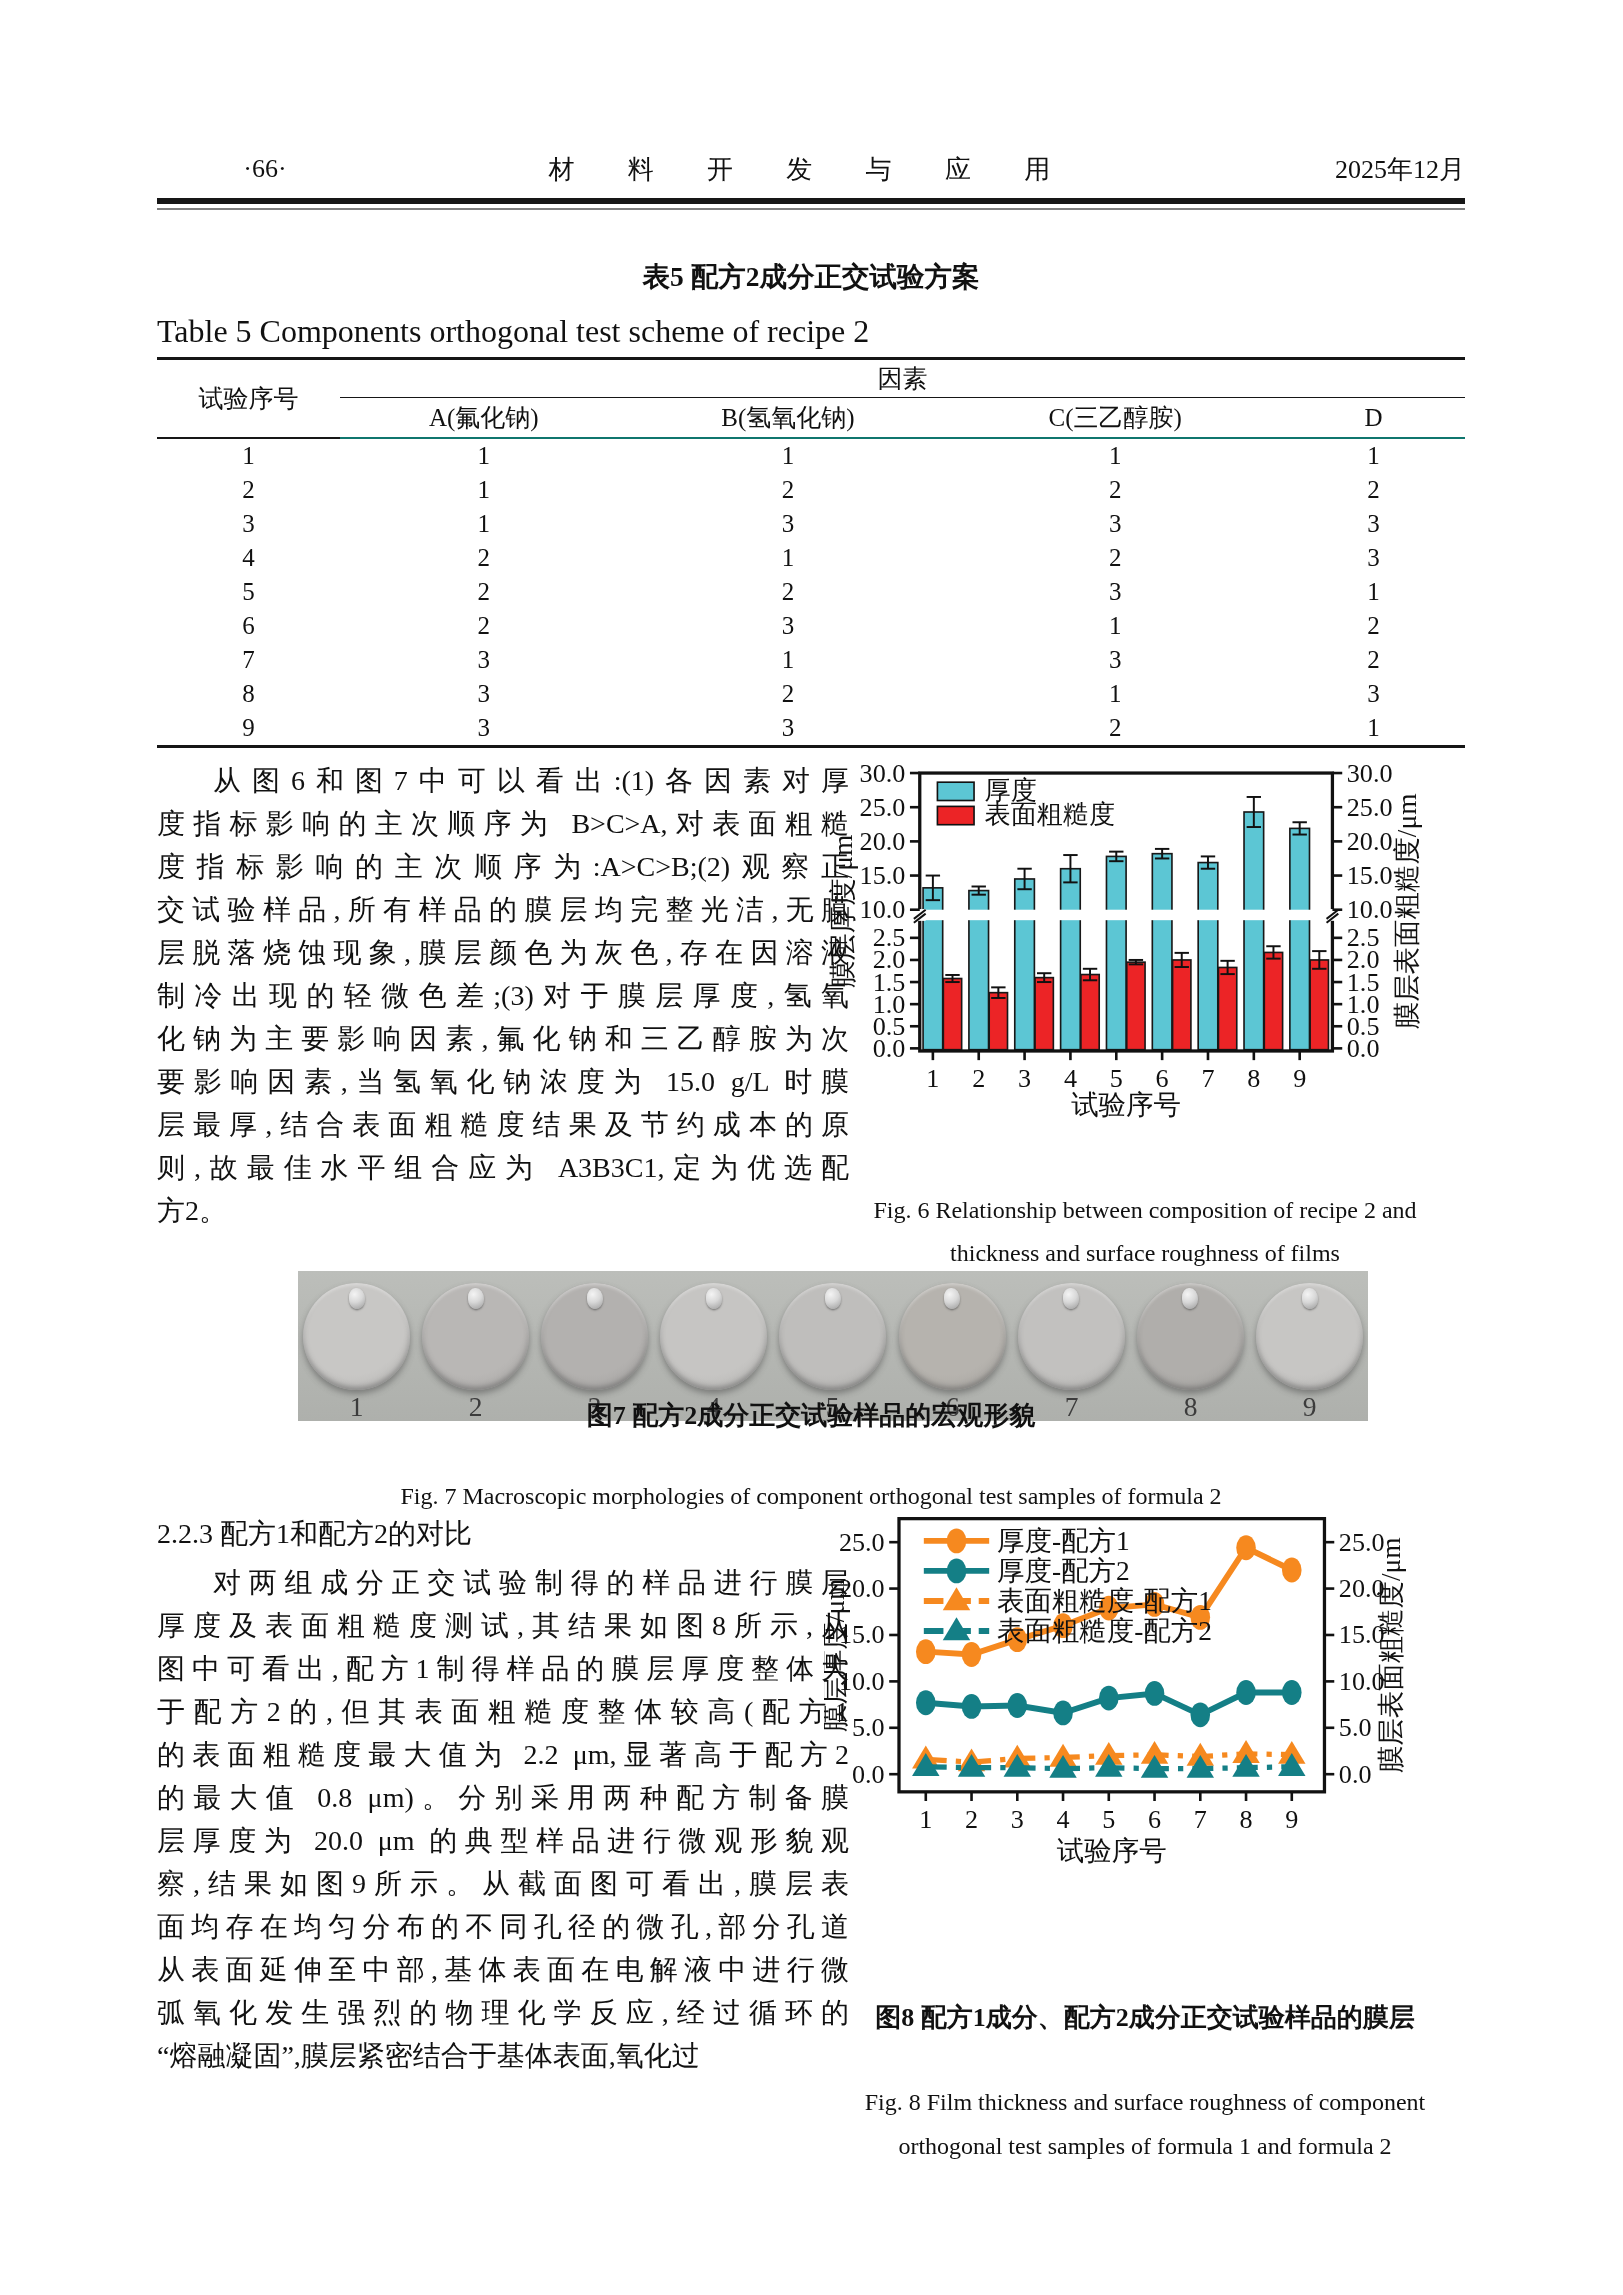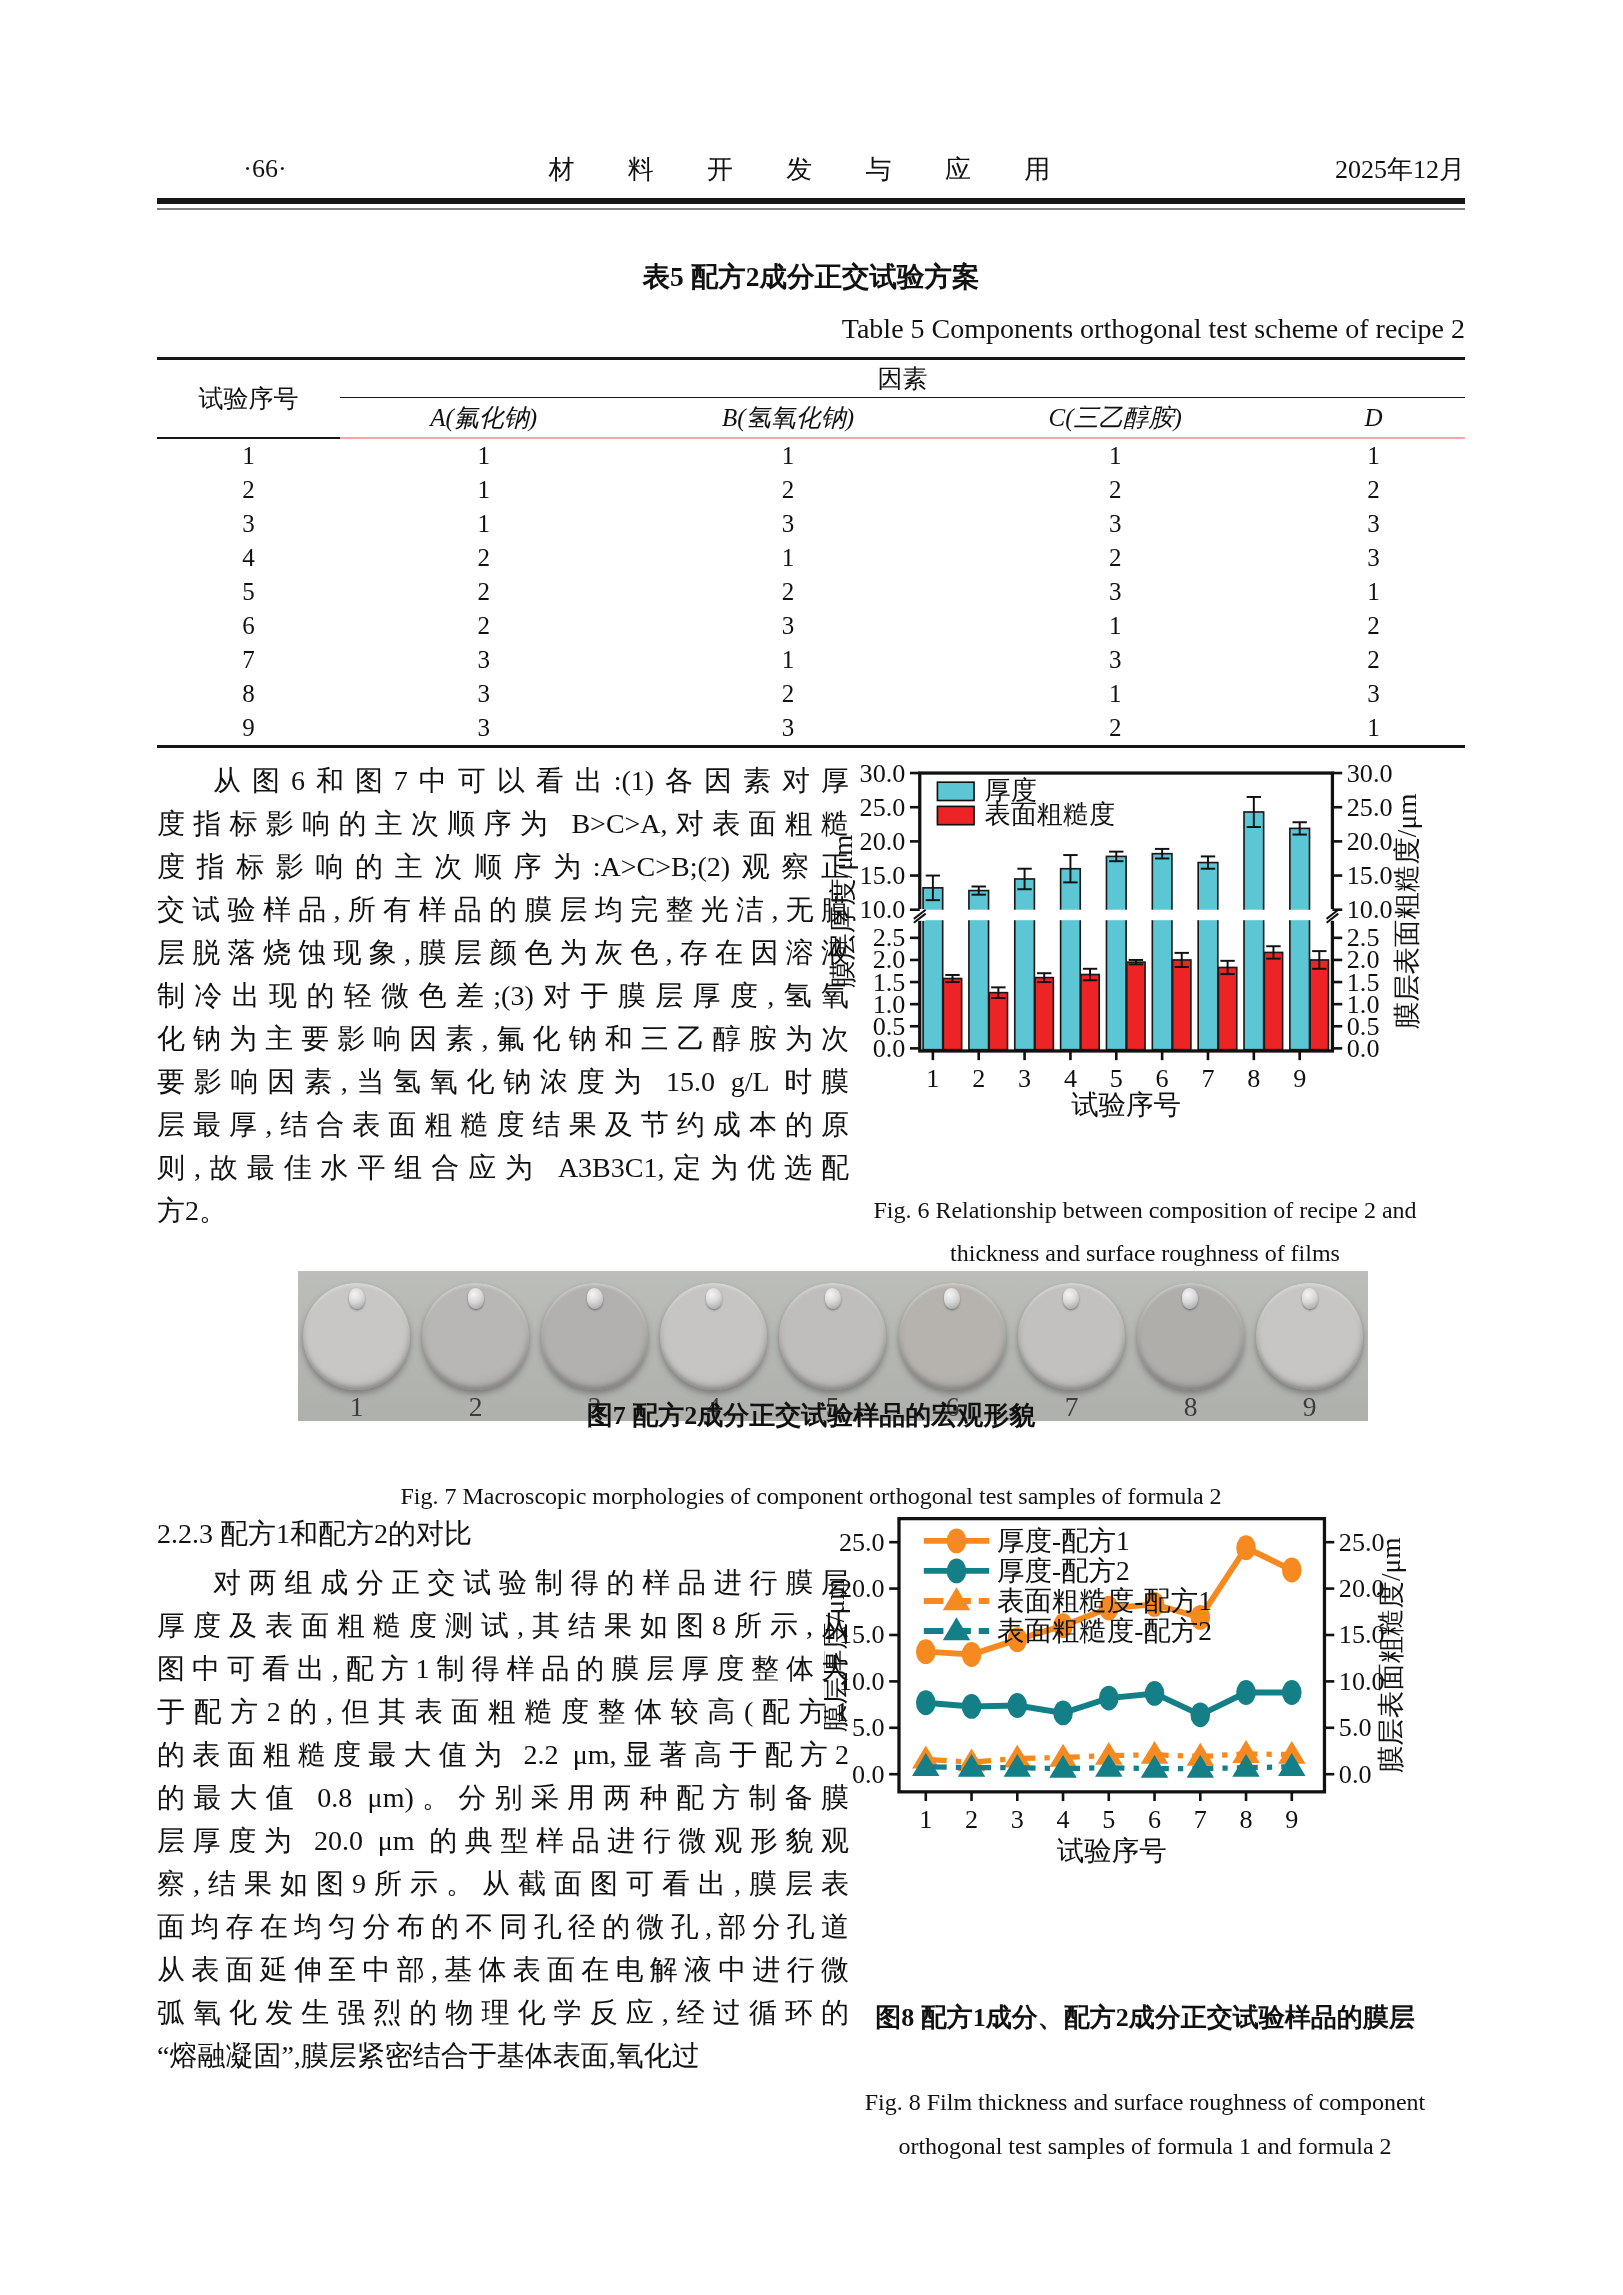--- a/index.html
+++ b/index.html
@@ -10,27 +10,27 @@
   .abs{position:absolute;}
   
   .hdr{left:157px;top:152px;width:1308px;height:34px;display:flex;align-items:center;font-size:26px;}
   .hdr .pgnum{width:216px;text-align:center;}
   .hdr .jtitle{flex:1;text-align:center;letter-spacing:0.9em;}
   .hdr .jdate{width:216px;text-align:right;}
   .rule{left:157px;width:1308px;background:#161616;}
   .rule.thin{background:#7d7d7d;}
   
   .t5cn{left:157px;top:259px;width:1308px;text-align:center;font-size:27.5px;font-weight:bold;}
-  .t5en{left:157px;top:313px;width:1308px;text-align:right;font-size:28px;}
+  .t5en{left:157px;top:313px;width:1308px;text-align:left;font-size:32px;}
   
   table.t5{left:157px;top:357px;position:absolute;width:1308px;border-collapse:collapse;
     border-top:3.3px solid #161616;border-bottom:3.3px solid #161616;font-size:25px;}
   table.t5 th,table.t5 td{font-weight:normal;text-align:center;padding:0;}
   table.t5 thead tr.r1 th{height:37px;}
-  table.t5 thead tr.r2 th{height:39px;border-bottom:2px solid #fca5a5;font-style:italic;}
+  table.t5 thead tr.r2 th{height:39px;border-bottom:2px solid #0f766e;}
   table.t5 th.rowhdr{border-bottom:2px solid #161616;}
   table.t5 th.factor{border-bottom:1.3px solid #161616;}
   table.t5 tbody td{height:34px;}
   
   .para{width:692px;font-size:28px;}
   .jline{height:43px;line-height:43px;text-align:justify;text-align-last:justify;white-space:nowrap;}
   .jline.last{text-align-last:left;}
   .jline.indent{text-indent:2em;}
   .sechdr{left:157px;top:1515px;width:692px;font-size:28px;font-weight:normal;}
   

